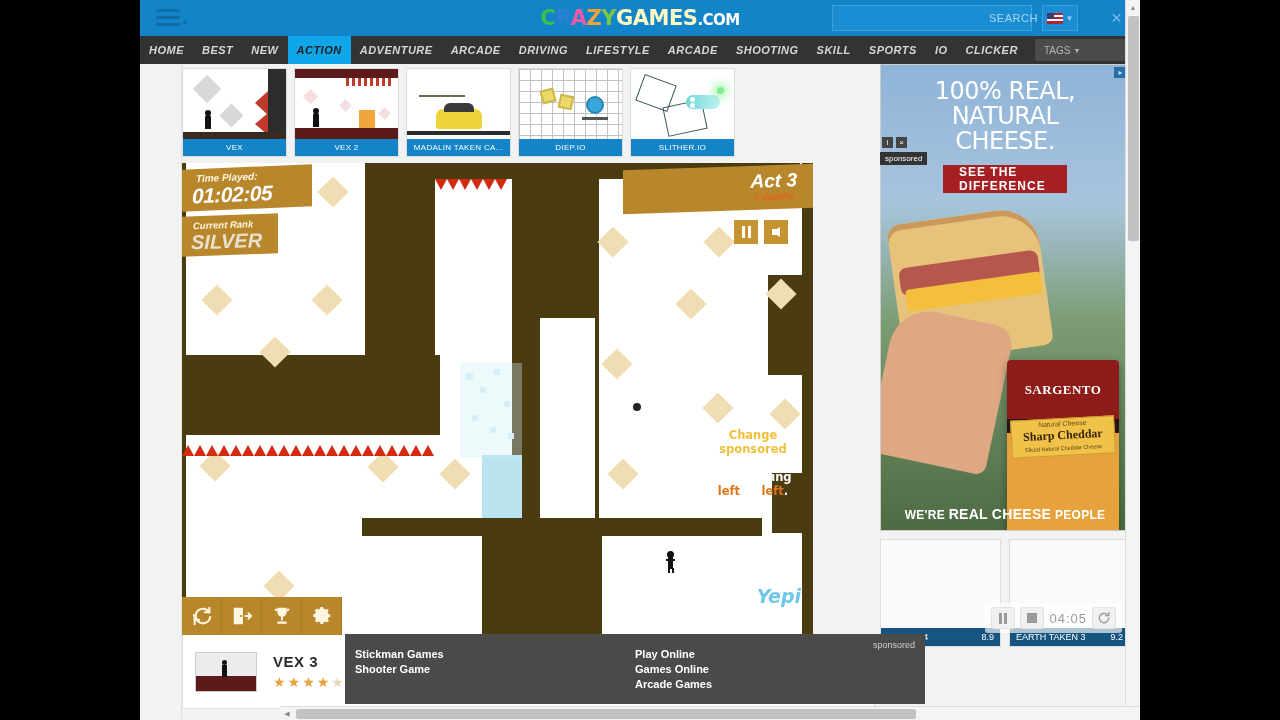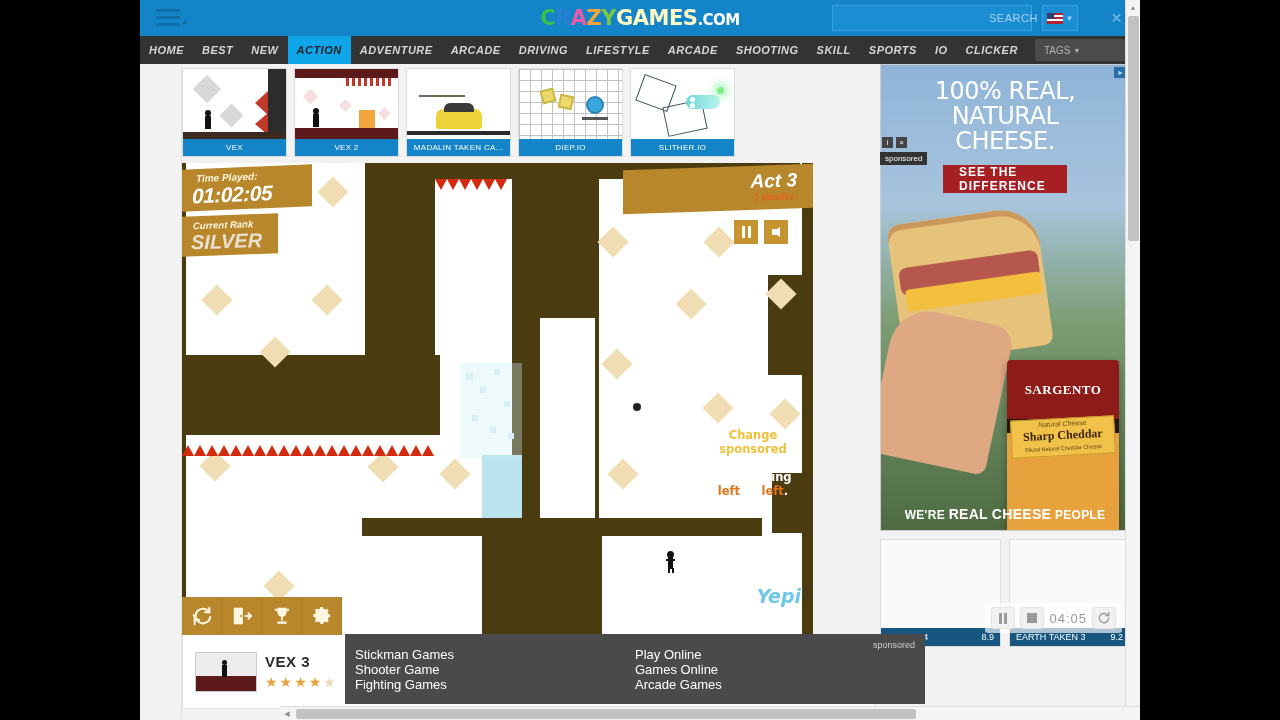--- a/index.html
+++ b/index.html
@@ -127,32 +127,32 @@
           text-shadow:1px 1px 0 #fff, -1px -1px 0 #fff, 1px -1px 0 #fff, -1px 1px 0 #fff; font-family:"DejaVu Sans", sans-serif; }
 
   #game-toolbar { position:absolute; left:0; bottom:0; height:38px; display:flex; }
   .tool { width:40px; height:38px; background:#b8862b; border-right:1px solid #a87a26; display:flex; align-items:center; justify-content:center; cursor:pointer; color:#fff6e2; }
 
   
   #game-footer { position:relative; height:74px; background:#fff; border:1px solid #e0e0e0; border-top:none; display:flex; align-items:center; padding-left:12px; }
   #gf-thumb { width:62px; height:40px; background:linear-gradient(#ececec 0 60%, #5c1a1a 60% 100%); border:1px solid #ccc; position:relative; }
   #gf-thumb .m { position:absolute; left:26px; bottom:14px; width:5px; height:12px; background:#111; }
   #gf-thumb .m:before { content:""; position:absolute; left:0; top:-5px; width:5px; height:5px; background:#111; border-radius:50%; }
-  #gf-title { margin-left:8px; }
+  #gf-title { margin-left:16px; }
   #gf-title .t { font-size:15px; font-weight:bold; color:#2b2b2b; letter-spacing:0.5px; }
   #gf-title .stars { margin-top:4px; color:#e8a33d; font-size:14px; letter-spacing:2px; }
   #gf-title .stars .dim { color:#e9d7b8; }
 
   
   #related-ads { position:absolute; left:205px; top:570px; width:580px; height:70px; background:#4a4a4a; color:#fff; padding:6px 10px; }
   #related-ads .hdr { font-size:9px; color:#d0d0d0; }
   #related-ads .sp { position:absolute; right:10px; top:6px; font-size:9px; color:#cfcfcf; }
   #related-ads .cols { display:flex; margin-top:7px; }
   #related-ads .col { width:290px; }
-  #related-ads a { display:block; font-size:13px; font-weight:normal; color:#fff; line-height:15px; text-decoration:none; cursor:pointer; }
+  #related-ads a { display:block; font-size:11px; font-weight:bold; color:#fff; line-height:15px; text-decoration:none; cursor:pointer; }
 
   
   #ad-banner { position:relative; width:250px; height:467px; border:1px solid #ccc; background:linear-gradient(#8fb4d8 0%, #a8c4dd 30%, #7c9d74 55%, #4e6b43 100%); overflow:hidden; }
   #ad-banner .hl { position:absolute; top:14px; left:0; width:100%; text-align:center; color:#fff; font-weight:normal; font-size:24px; line-height:25px; letter-spacing:-0.5px; font-family:"DejaVu Sans", sans-serif; }
   #ad-banner .cta { position:absolute; top:100px; left:50%; transform:translateX(-50%); background:#a61f23; color:#fff; font-size:12px; font-weight:bold; letter-spacing:1px; padding:0 16px; cursor:pointer; }
   #ad-choice { position:absolute; right:2px; top:2px; width:13px; height:11px; background:#2a6ea8; display:flex; align-items:center; justify-content:center; color:#bfe3ff; font-size:8px; cursor:pointer; }
   #sandwich { position:absolute; left:14px; top:150px; width:150px; height:140px; background:#e7c27a; border-radius:14px 40px 10px 10px; transform:rotate(-8deg); box-shadow:0 6px 0 #c9985a inset; }
   #sandwich .meat { position:absolute; left:6px; top:44px; width:140px; height:28px; background:#b5574d; border-radius:8px; }
   #sandwich .cheese { position:absolute; left:10px; top:66px; width:136px; height:22px; background:#f3bf3d; border-radius:4px; }
   #hand { position:absolute; left:0px; top:250px; width:120px; height:150px; background:#dda882; border-radius:40px 20px 10px 10px; transform:rotate(12deg); }
@@ -536,21 +536,20 @@
         </div>
       </div>
     </div>
 
     <div id="related-ads">
       <div class="sp">sponsored</div>
       <div class="cols">
         <div class="col">
           <a>Stickman Games</a>
           <a>Shooter Game</a>
-          <a>Fighting Games</a>
         </div>
         <div class="col">
           <a>Play Online</a>
           <a>Games Online</a>
           <a>Arcade Games</a>
         </div>
       </div>
     </div>
 
   </div>

